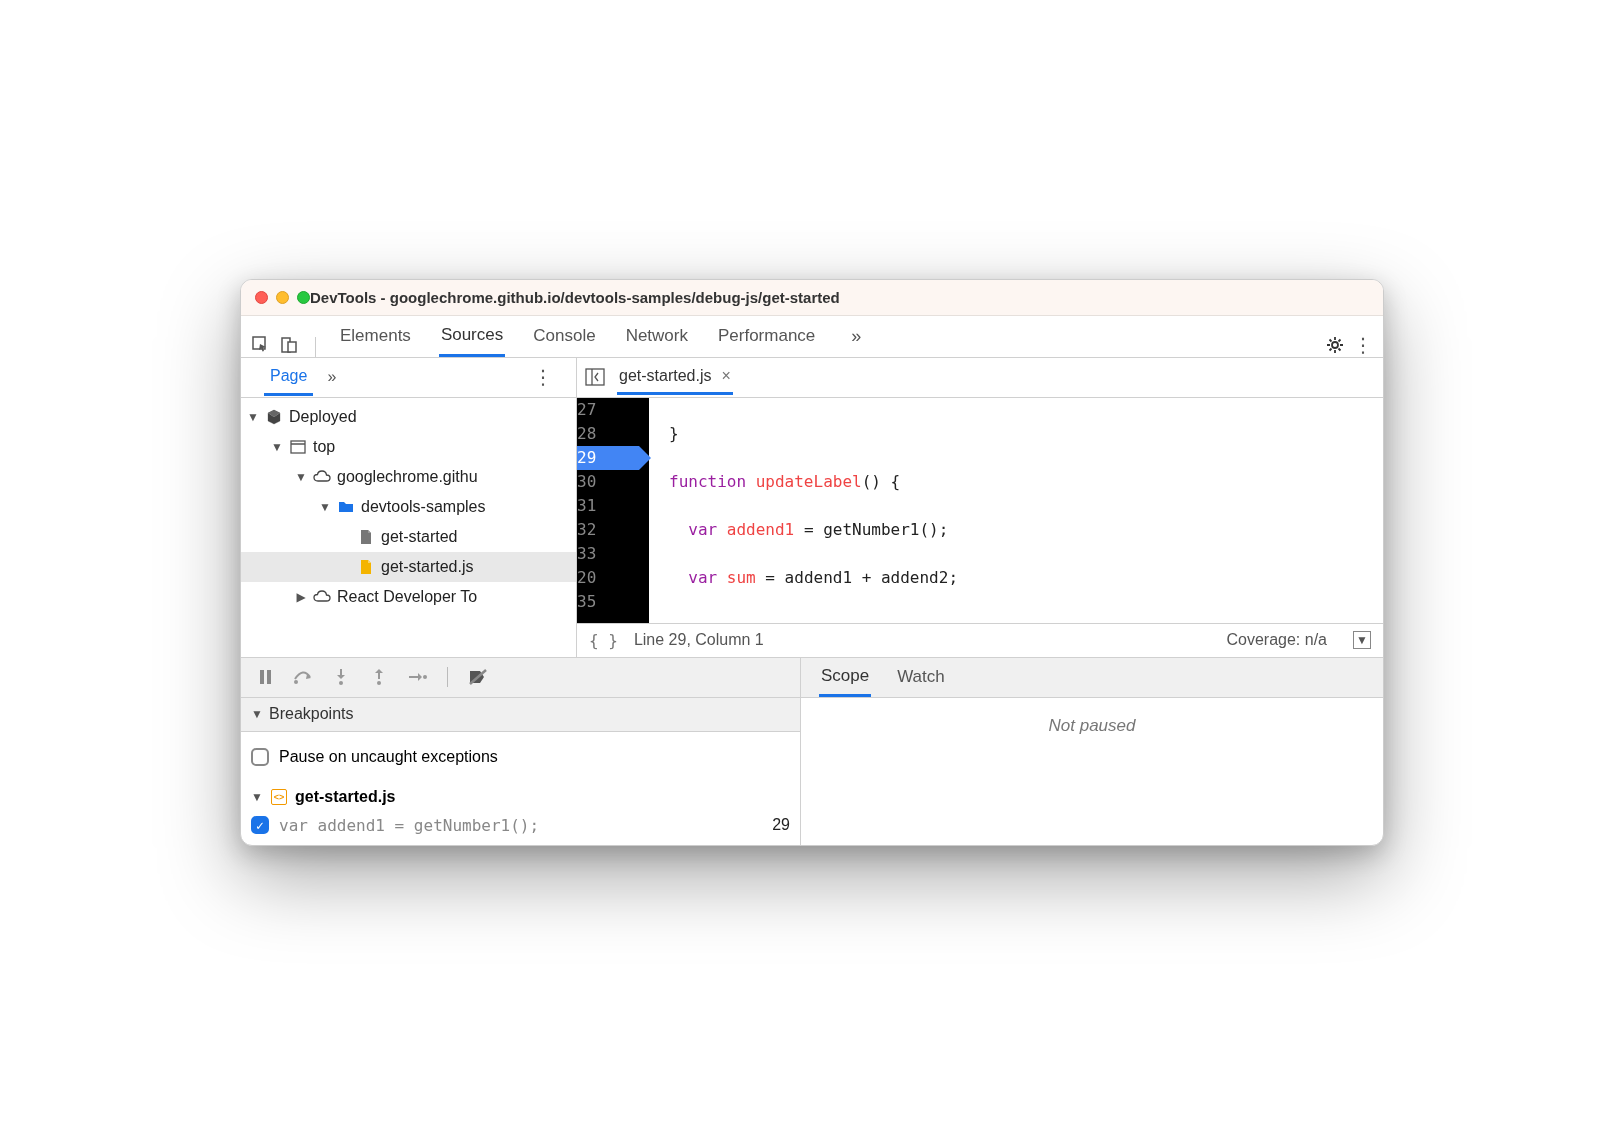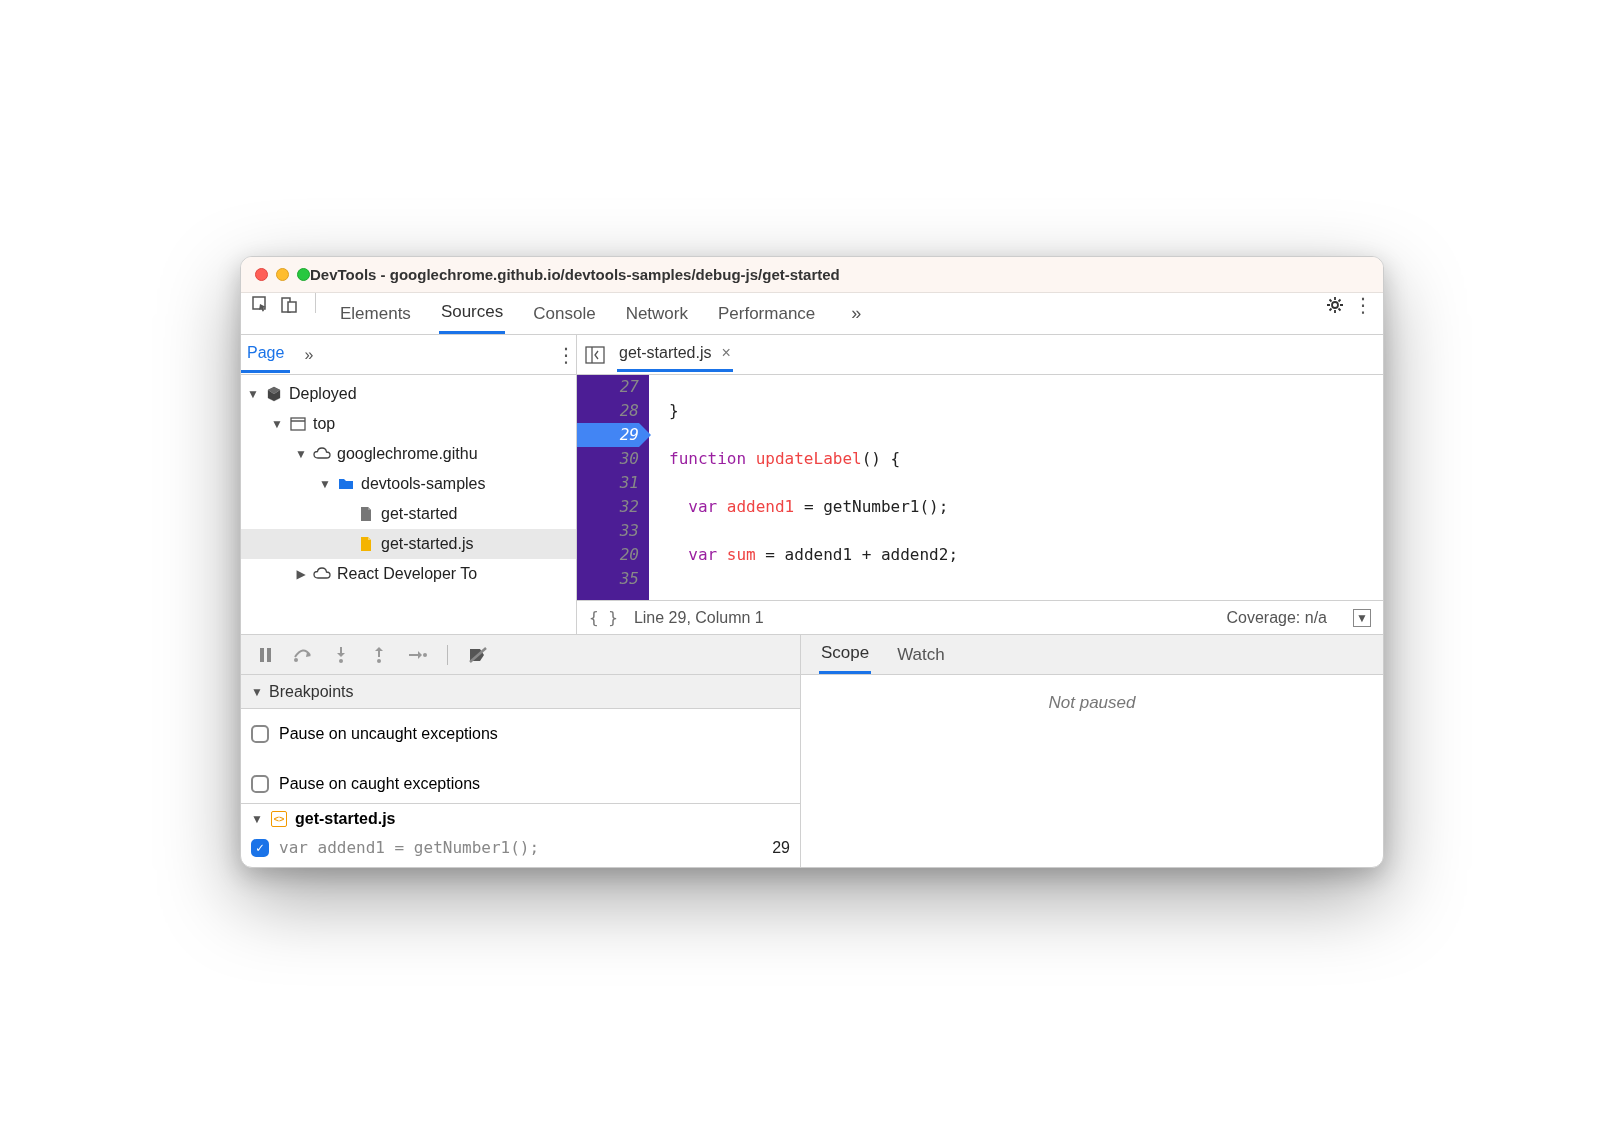--- a/index.html
+++ b/index.html
@@ -31,53 +31,53 @@
 }
 .traffic { display: flex; gap: 8px; }
 .tl { width: 13px; height: 13px; border-radius: 50%; }
 .tl.red { background: #ff5f57; border: 1px solid #e24640; }
 .tl.yel { background: #ffbd2e; border: 1px solid #dfa023; }
 .tl.grn { background: #28c840; border: 1px solid #1da82f; }
 .title-text { flex: 1; font-size: 15px; font-weight: 600; color: #333; padding-right: 50px;}
 
 .main-toolbar {
   display: flex;
-  align-items: flex-start;
+  align-items: flex-end;
   height: 42px;
   border-bottom: 1px solid #d0d0d0;
   padding: 0 8px;
   gap: 4px;
 }
 .tb-icon { width: 24px; height: 24px; display:flex; align-items:center; justify-content:center; color:#555; cursor:pointer;}
 .tb-sep { width:1px; height:20px; background:#ccc; margin:0 10px;}
 .tabs { display:flex; gap:26px; align-items:center; flex:1; font-size:17px; color:#555; margin-left:8px;}
 .tab { cursor:pointer; padding: 9px 2px; }
 .tab.active { color:#333; border-bottom: 3px solid #1a73e8; font-weight:400;}
 .more-chevron { font-size:18px; color:#555; cursor:pointer; padding:0 8px;}
 
 .content { display:flex; height: 300px; border-bottom:1px solid #d0d0d0;}
 
 .nav-panel { width: 336px; border-right:1px solid #d0d0d0; display:flex; flex-direction:column;}
-.nav-tabs { display:flex; align-items:center; height:40px; border-bottom:1px solid #d0d0d0; padding:0 0; font-size:16px;}
+.nav-tabs { display:flex; align-items:center; height:40px; border-bottom:1px solid #d0d0d0; padding:0 23px; font-size:16px;}
 .nav-tab { color:#1a73e8; padding:8px 6px; border-bottom:3px solid #1a73e8; cursor:pointer;}
 .nav-more { margin-left:14px; color:#555; cursor:pointer;}
 .nav-menu { margin-left:auto; color:#555; cursor:pointer; font-size:20px;}
 .tree { flex:1; overflow:hidden; font-size:16px; color:#222; padding-top:4px;}
 .tree-row { display:flex; align-items:center; height:30px; gap:6px; cursor:pointer; white-space:nowrap;}
 .tree-row.sel { background:#e8e8e8;}
 .exp { width:12px; font-size:12px; color:#555; text-align:center;}
 .ico { width:18px; height:18px; display:flex; align-items:center; justify-content:center;}
 
 .editor-panel { flex:1; display:flex; flex-direction:column; overflow:hidden;}
 .editor-tabs { display:flex; align-items:center; height:40px; border-bottom:1px solid #d0d0d0; padding-left:8px; gap:10px;}
 .ed-icon { width:22px; color:#555; cursor:pointer;}
 .file-tab { display:flex; align-items:center; gap:10px; font-size:16px; color:#333; border-bottom:3px solid #1a73e8; padding:7px 2px; cursor:pointer;}
 .file-tab .x { color:#777; font-size:16px; cursor:pointer;}
 .code-area { flex:1; display:flex; font-family: Menlo, Consolas, monospace; font-size:16px; overflow:hidden; line-height:24px;}
-.gutter { width:72px; text-align:right; color:#888; background:#4c1d95; padding-right:10px; user-select:none;font-style:italic;}
+.gutter { width:72px; color:#888; background:#000000; padding-right:10px; user-select:none;}
 .gutter .ln { height:24px;}
 .gutter .ln.bp {
   background: #4285f4; color:#fff;
   position:relative;
 }
 .gutter .ln.bp::after {
   content:''; position:absolute; right:-12px; top:0; width:0; height:0;
   border-top:12px solid transparent; border-bottom:12px solid transparent; border-left:12px solid #4285f4;
 }
 .code { flex:1; padding-left:20px; white-space:pre; color:#222;}
@@ -323,24 +323,20 @@
           </span>
       </div>
       <div class="bp-header">
         <span class="exp">▼</span>
         <span>Breakpoints</span>
       </div>
       <div class="bp-item">
         <span class="checkbox"></span>
         <span>Pause on uncaught exceptions</span>
       </div>
-      <div class="bp-item" style="border-bottom:1px solid #d0d0d0;padding-bottom:10px">
-        <span class="checkbox"></span>
-        <span>Pause on caught exceptions</span>
-      </div>
       <div class="bp-file-row">
         <span class="exp" style="font-size:12px;color:#555;">▼</span>
         <span class="bp-file-ico">&lt;&gt;</span>
         <span>get-started.js</span>
       </div>
       <div class="bp-code-row">
         <span class="checkbox checked"></span>
         <span style="color:#888;"><span class="mutkw" style="color:#888;">var</span><span> addend1 = getNumber1();</span></span>
         <span class="ln-num">29</span>
       </div>

